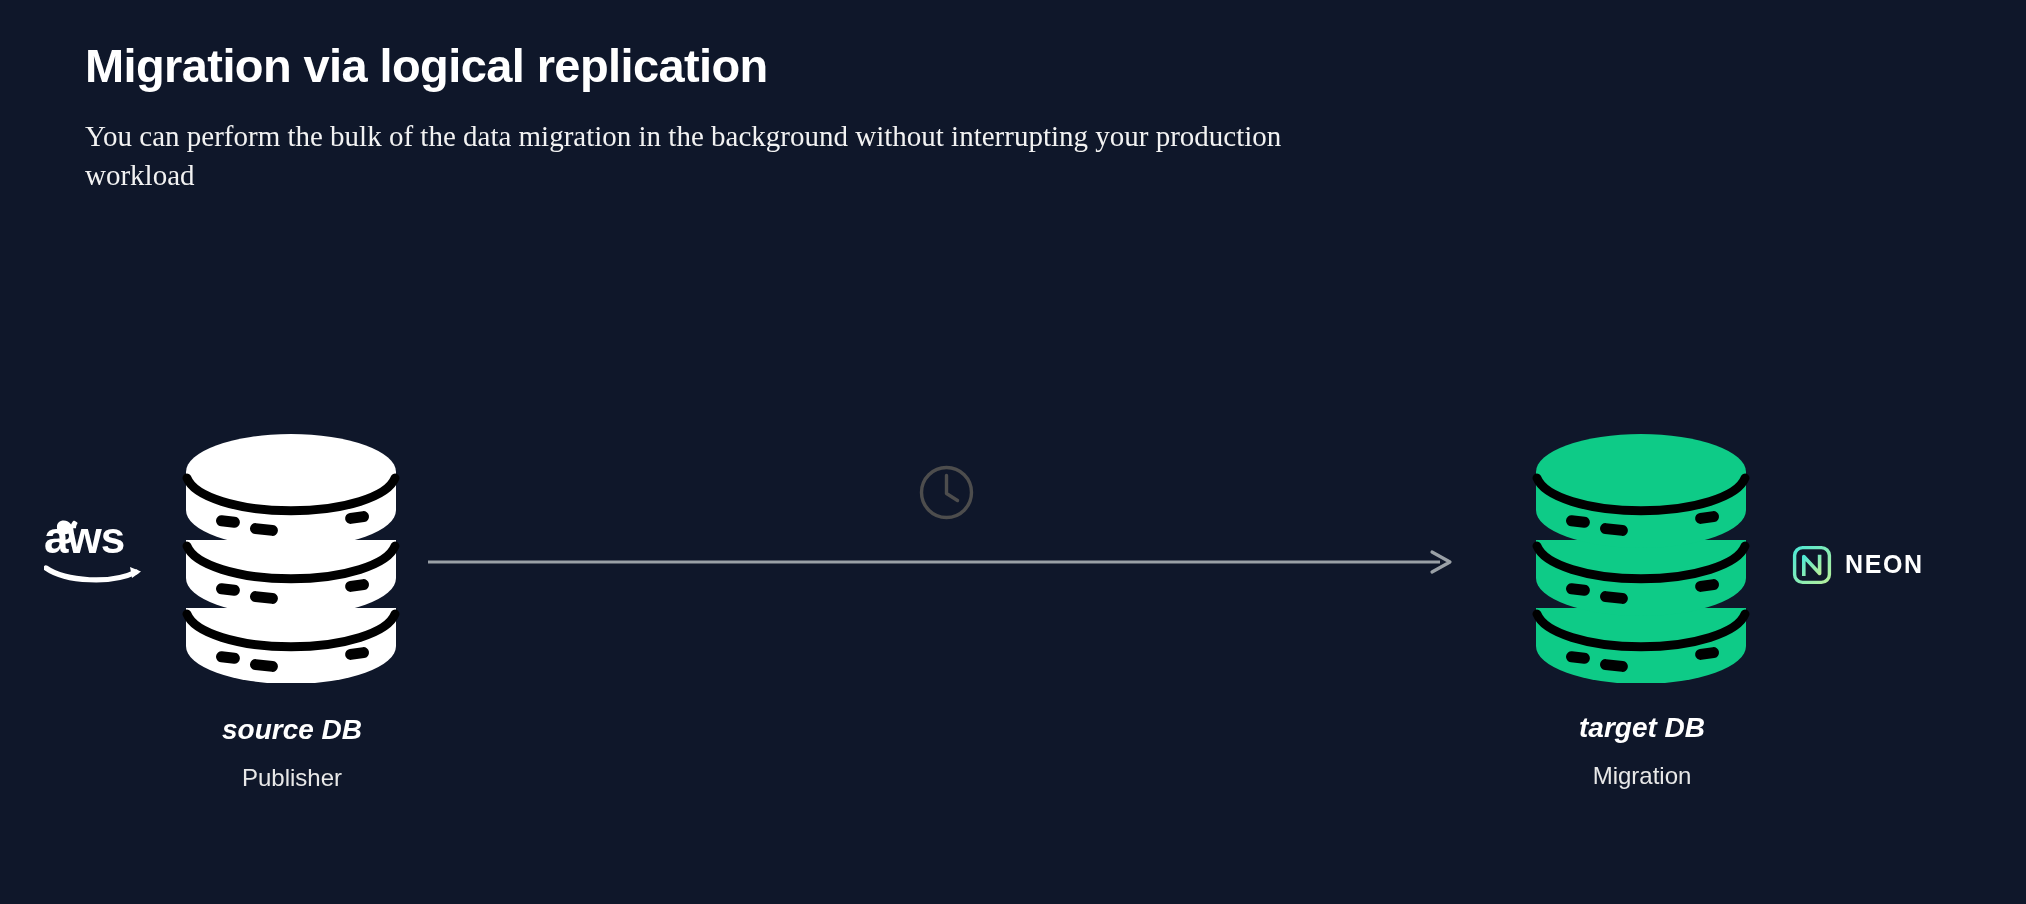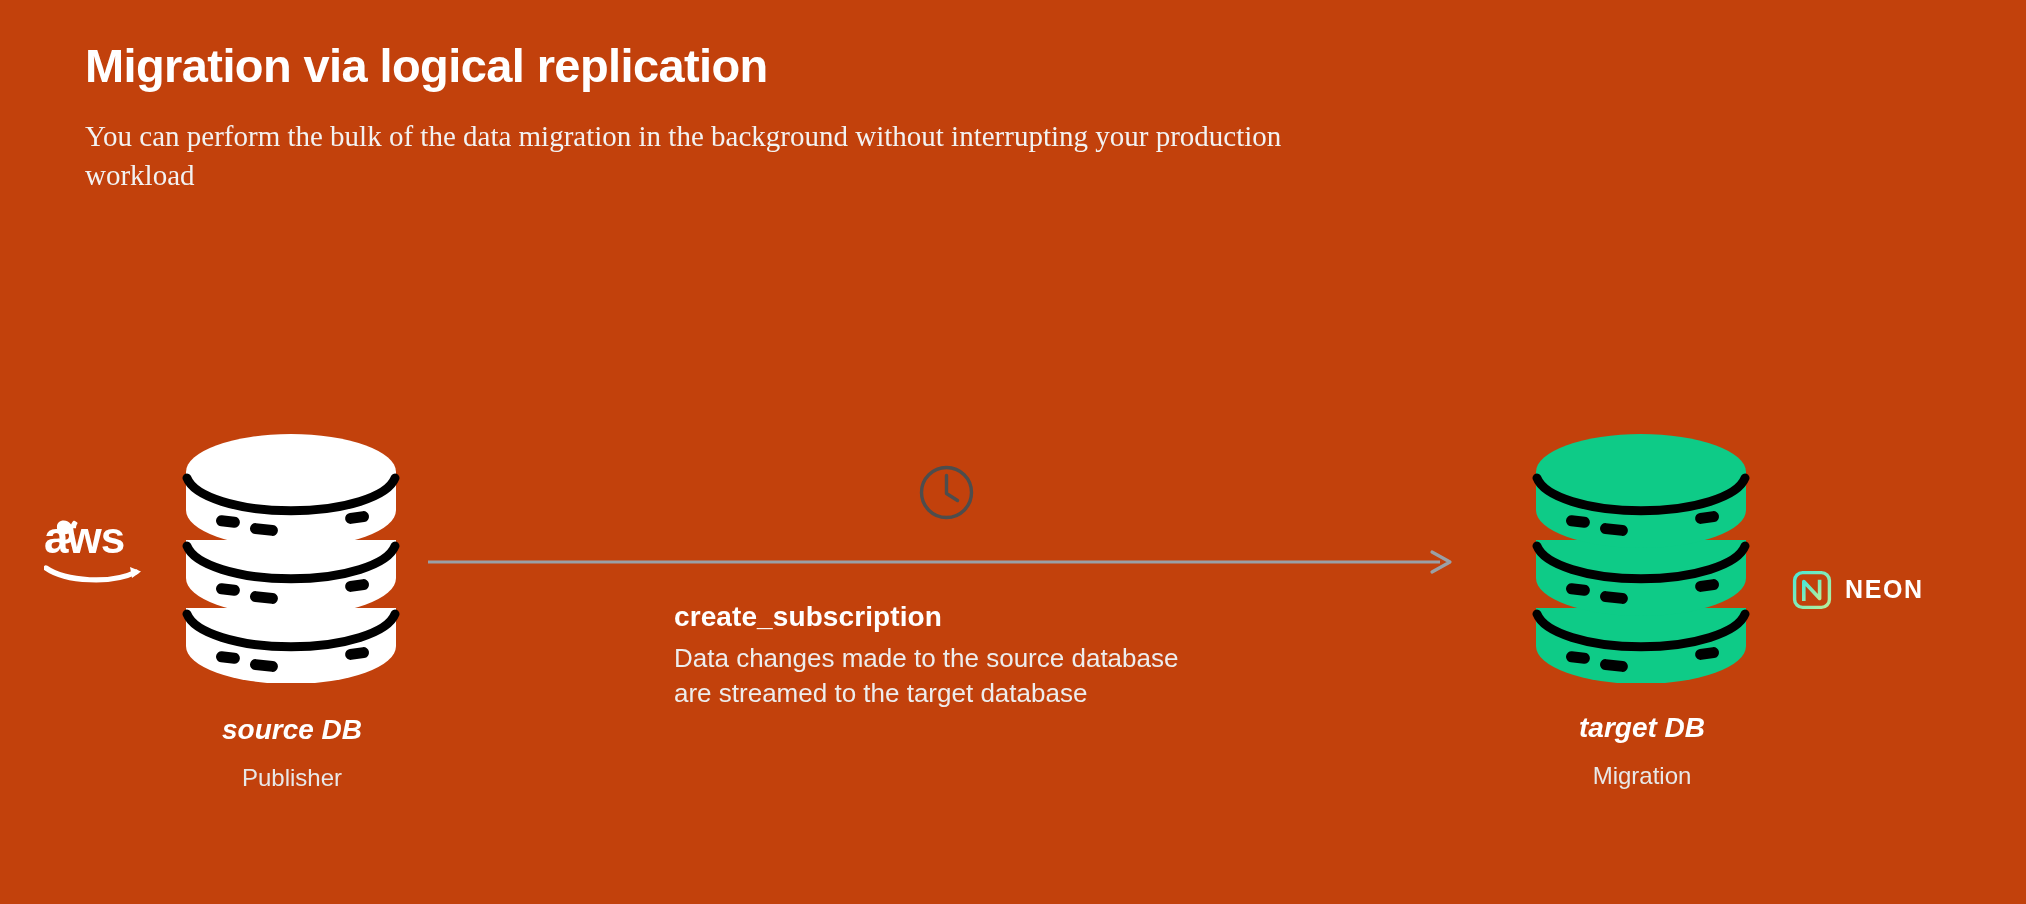--- a/index.html
+++ b/index.html
@@ -13,21 +13,21 @@
     position: relative;
     overflow: hidden;
     font-family: "Liberation Sans", sans-serif;
     color: #ffffff;
     -webkit-font-smoothing: antialiased;
   }
 
   .slide {
     position: absolute;
     inset: 0;
-    background: #c2410c;
+    background: #0f172a;
   }
 
   
   .header {
     position: absolute;
     left: 85px;
     top: 40px;
     width: 1500px;
   }
   .title {
@@ -107,21 +107,21 @@
     color: #e8e8e8;
     line-height: 1.0;
     display: block;
     margin-top: 22px;
   }
 
   
   .neon-logo {
     position: absolute;
     left: 1792px;
-    top: 568px;
+    top: 543px;
     height: 44px;
     display: flex;
     align-items: center;
     gap: 13px;
   }
   .neon-mark { width: 40px; height: 40px; display: block; }
   .neon-word { width: 135px; height: 26px; display: block; }
 
   
   .arrow {
@@ -298,22 +298,15 @@
       </svg>
     </div>
 
     <div class="clock-icon">
       <svg viewBox="0 0 57 57" width="57" height="57" aria-hidden="true">
         <circle cx="28.5" cy="28.5" r="25" fill="none" stroke="#4d4d4d" stroke-width="3.4"></circle>
         <path d="M28.5 11.5 L28.5 29.5 L39.5 36.5" fill="none" stroke="#4d4d4d" stroke-width="3.4" stroke-linecap="round" stroke-linejoin="round"></path>
       </svg>
     </div>
 
-    <div class="annotation">
-      <p class="ann-title">create_subscription</p>
-      <p class="ann-body">
-        <span>Data changes made to the source database</span>
-        <span>are streamed to the target database</span>
-      </p>
-    </div>
 
   </div>
 </div>
 
 </body></html>

